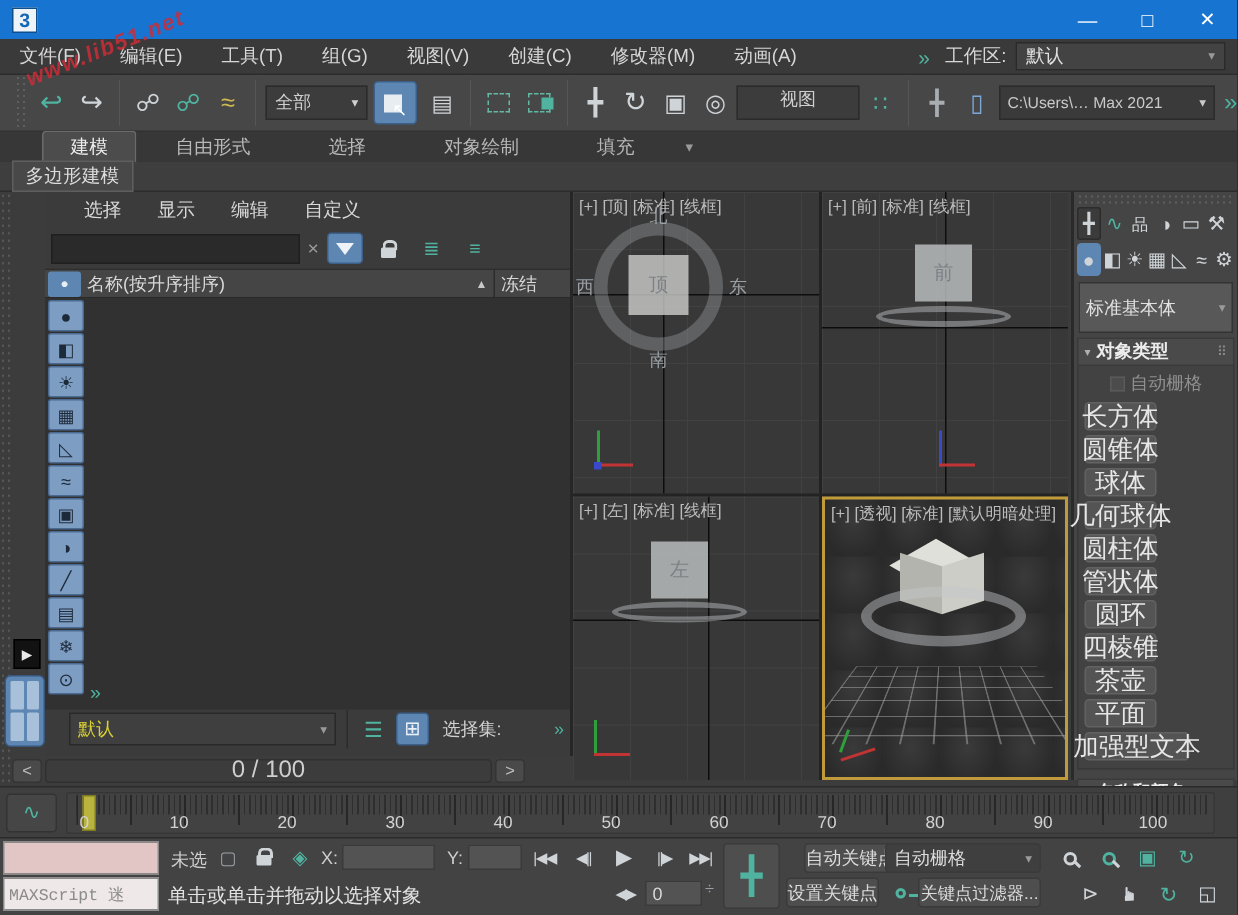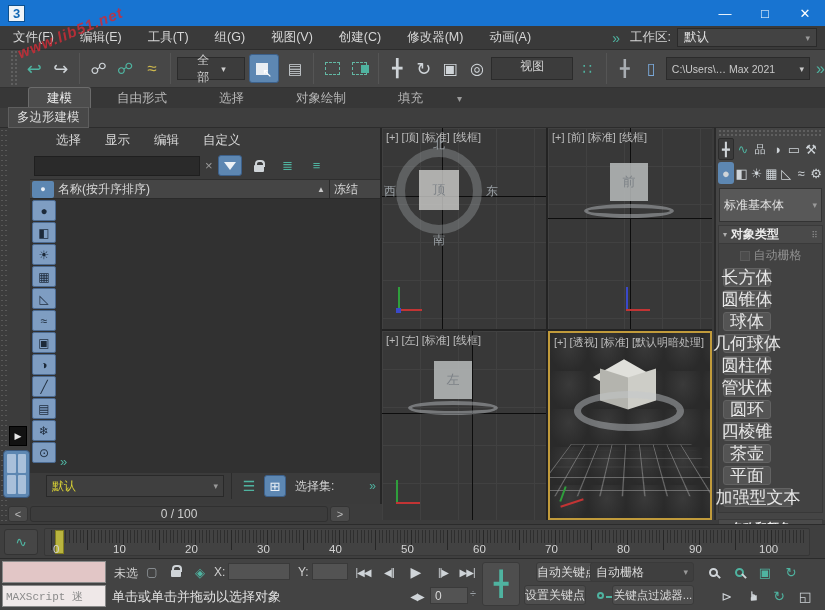--- a/index.html
+++ b/index.html
@@ -13,21 +13,21 @@
   .titlebar{left:0;top:0;width:825px;height:26px;background:#1874d1;display:flex;align-items:center;color:#fff;}
   .appbadge{width:17px;height:17px;margin:0 7px 0 8px;background:#eef3f8;color:#1267b4;font-weight:bold;font-size:13px;display:flex;align-items:center;justify-content:center;border:1px solid #0d4f8d;}
   .winbtn{width:40px;height:26px;display:flex;align-items:center;justify-content:center;font-size:13px;color:#fff;}
   
   .menubar{left:0;top:26px;width:825px;height:24px;background:#3a3a3a;border-bottom:1px solid #2d2d2d;display:flex;align-items:center;color:#d6d6d6;font-size:12.5px;}
   .menuitem{padding:0 13px;}
   .wsdrop{width:140px;height:19px;background:#434343;border:1px solid #2a2a2a;display:flex;align-items:center;padding:0 6px;margin:0 8px 0 6px;color:#e0e0e0;}
   
   .toolbar{left:0;top:50px;width:825px;height:38px;background:#474747;border-bottom:1px solid #323232;display:flex;align-items:center;gap:2px;padding-left:10px;}
   .tbico{width:25px;height:28px;font-size:16px;}
-  .tbdrop{height:23px;background:#3c3c3c;border:1px solid #2b2b2b;display:flex;align-items:center;padding:0 19px;color:#cfcfcf;font-size:12px;gap:6px;}
+  .tbdrop{height:23px;background:#3c3c3c;border:1px solid #2b2b2b;display:flex;align-items:center;padding:0 5px;color:#cfcfcf;font-size:12px;gap:6px;}
   .bluebtn{background:#5d87b2;border-radius:3px;border:1px solid #3c608a;}
   .dashrect{width:15px;height:13px;border:1px dashed #63b8a4;}
   .vgrip{width:7px;align-self:stretch;background-image:radial-gradient(#5f5f5f 28%,transparent 32%);background-size:4px 4px;margin-right:3px;}
   .pathfield{width:146px;height:23px;background:#3a3a3a;border:1px solid #2b2b2b;display:flex;align-items:center;gap:4px;padding:0 5px;font-family:"Liberation Mono","DejaVu Sans Mono",monospace;font-size:10.5px;color:#c9c9c9;}
   
   .ribtabs{left:0;top:88px;width:825px;height:20px;background:#373737;display:flex;align-items:center;color:#b8b8b8;font-size:12.5px;}
   .ribtab{padding:2px 26px;}
   .ribtab.active{background:#4c4c4c;border:1px solid #6b6b6b;border-bottom:none;border-radius:3px 3px 0 0;color:#ececec;padding:2px 18px;}
   .ribsub{left:0;top:108px;width:825px;height:20px;background:#3e3e3e;border-bottom:1px solid #2c2c2c;display:flex;align-items:center;}
   .subtab{margin-left:8px;padding:1px 8px;background:#484848;border:1px solid #5e5e5e;color:#dcdcdc;font-size:12.5px;}
@@ -44,21 +44,21 @@
   .searchbox{width:166px;height:20px;background:#2a2a2a;border:1px solid #1f1f1f;}
   .smallbtn{width:24px;height:21px;display:flex;align-items:center;justify-content:center;}
   .hdr{height:20px;background:#454545;border-top:1px solid #2e2e2e;border-bottom:1px solid #2a2a2a;display:flex;align-items:center;font-size:12px;color:#d8d8d8;}
   .hdrcircle{width:22px;height:17px;background:#5d87b2;border-radius:2px;margin:0 4px 0 2px;display:flex;align-items:center;justify-content:center;color:#e8eef5;font-size:9px;}
   .expbody{position:relative;height:274px;background:#313131;}
   .stripbtn{width:24px;height:21px;background:#7e9dc2;border:1px solid #4b6millar;border:1px solid #4b6a91;border-radius:2px;display:flex;align-items:center;justify-content:center;color:#1d2a3a;font-size:12px;margin:1px 0 0 2px;}
   .expbottom{height:26px;display:flex;align-items:center;gap:5px;padding-left:16px;}
   .presetdrop{width:178px;height:22px;background:#3f3f3f;border:1px solid #292929;display:flex;align-items:center;justify-content:space-between;padding:0 5px;color:#d8d135;}
   .framestrip{left:8px;top:504px;width:350px;height:20px;display:flex;align-items:center;gap:2px;}
   .navarrow{width:20px;height:16px;background:#4a4a4a;border:1px solid #343434;border-radius:3px;display:flex;align-items:center;justify-content:center;color:#bdbdbd;font-size:11px;}
-  .framebar{width:298px;height:16px;background:#3c3c3c;border:1px solid #303030;border-radius:3px;display:flex;align-items:center;justify-content:center;color:#cfcfcf;font-size:12px;}
+  .framebar{width:298px;height:16px;background:#3c3c3c;border:1px solid #303030;border-radius:3px;display:flex;align-items:center;justify-content:center;color:#cfcfcf;font-size:16px;}
   
   .vpwrap{left:382px;top:128px;width:330px;height:392px;background:#232323;}
   .vp{position:absolute;background-color:#383838;background-image:linear-gradient(#414141 1px,transparent 1px),linear-gradient(90deg,#414141 1px,transparent 1px);background-size:38px 38px;overflow:hidden;}
   .vplabel{position:absolute;left:4px;top:2px;color:#bbbbbb;font-size:11px;white-space:nowrap;overflow:hidden;}
   .axline-v{position:absolute;width:1px;background:#0d0d0d;top:0;bottom:0;}
   .axline-h{position:absolute;height:1px;background:#0d0d0d;left:0;right:0;}
   .compass{position:absolute;border-radius:50%;border:9px solid rgba(195,200,205,.28);}
   .cface{position:absolute;background:rgba(205,205,202,.8);display:flex;align-items:center;justify-content:center;color:#7d8287;font-size:13px;}
   .cdir{position:absolute;color:#9aa0a5;font-size:12px;}
   .shadowellipse{position:absolute;border:4px solid rgba(195,200,205,.45);border-radius:50%;}

